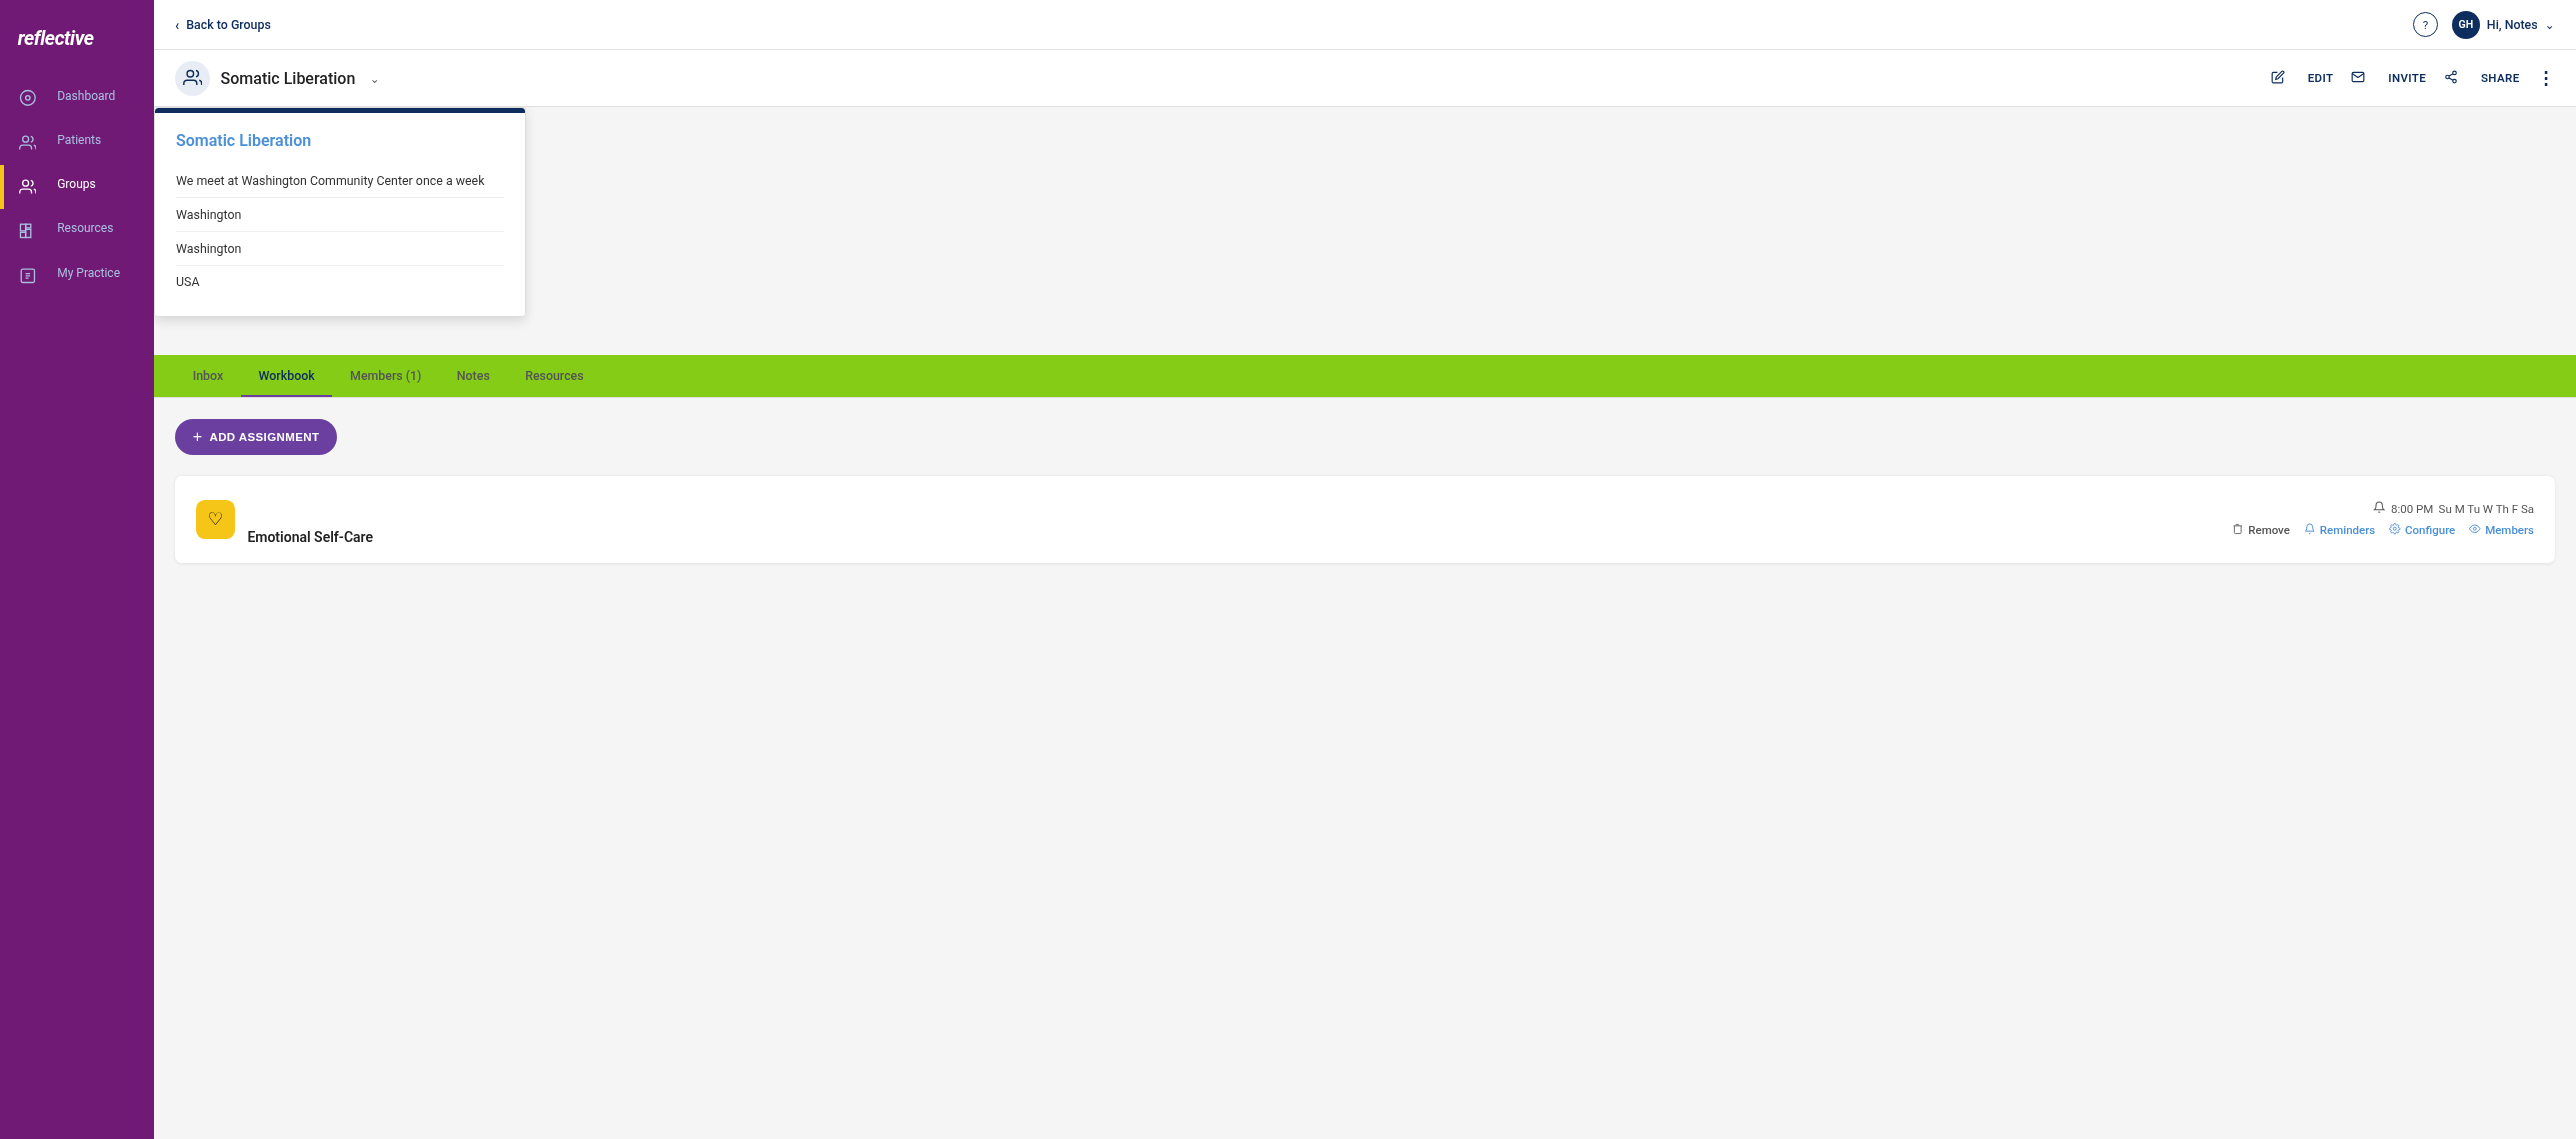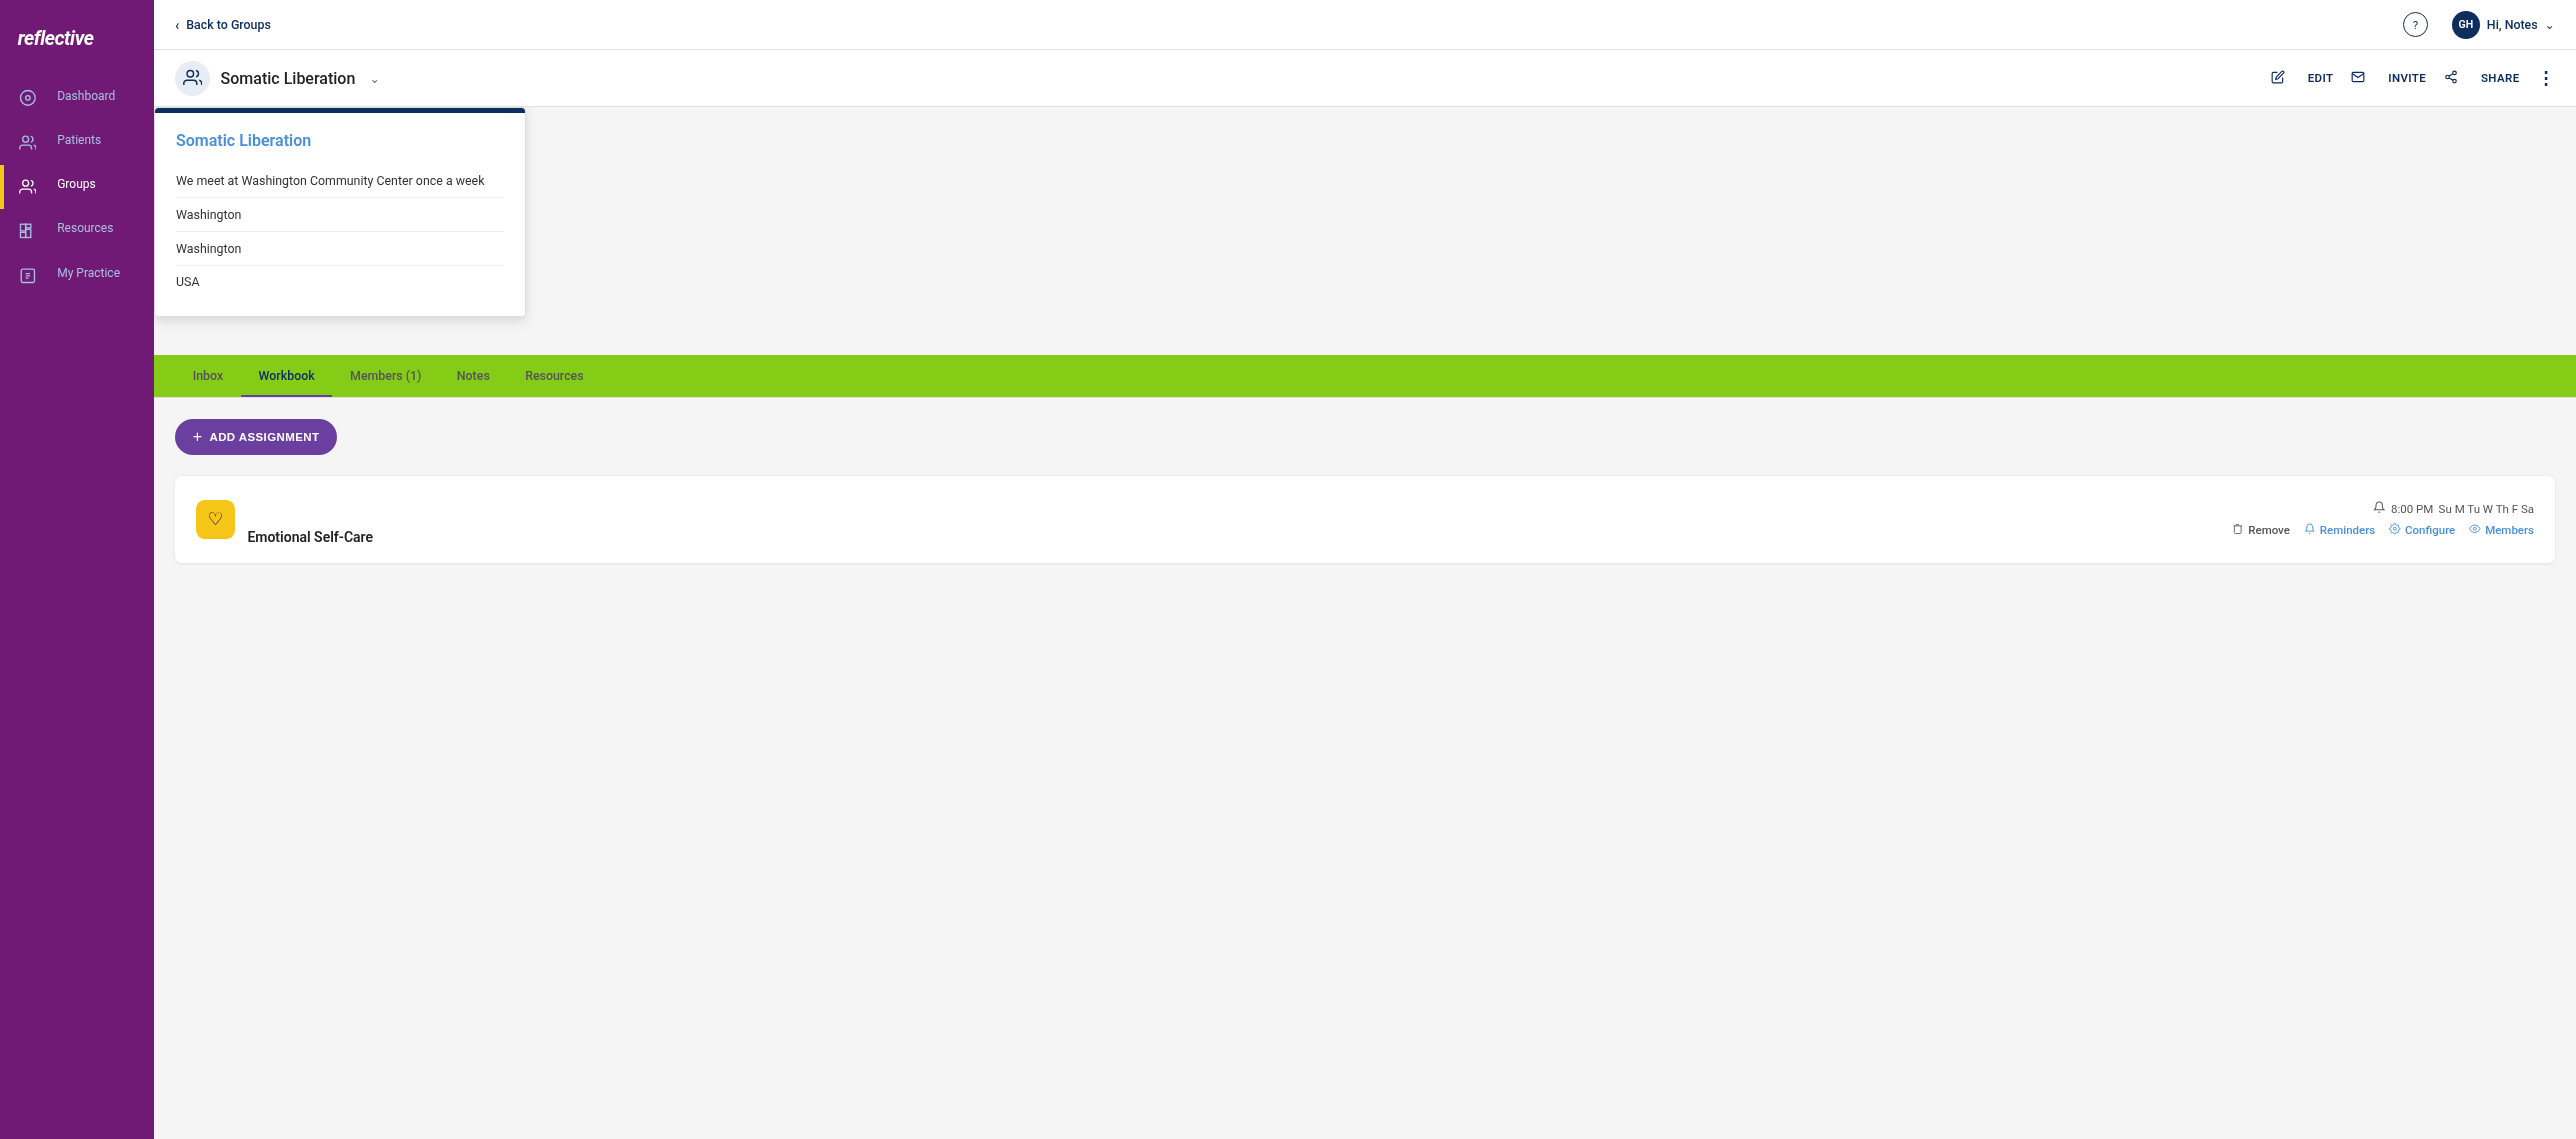--- a/index.html
+++ b/index.html
@@ -119,21 +119,20 @@
       width: 28px;
       height: 28px;
       border-radius: 50%;
       background: #0d2d5e;
       color: white;
       display: flex;
       align-items: center;
       justify-content: center;
       font-size: 10.6px;
       font-weight: 600;
-      margin-left: 10px;
     }
 
     
     .group-header {
       background: white;
       padding: 10.6px 21px;
       display: flex;
       align-items: center;
       justify-content: space-between;
       border-bottom: 0.9px solid #e0e0e0;

